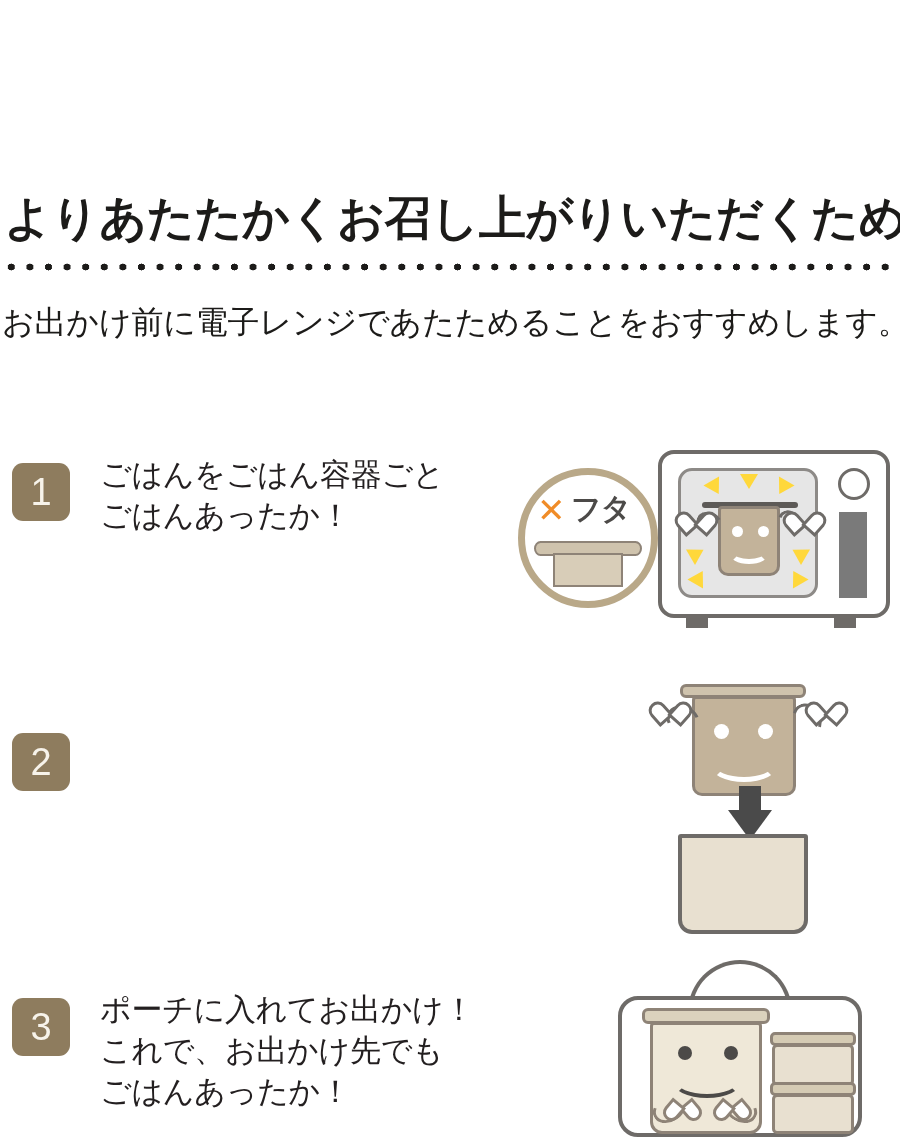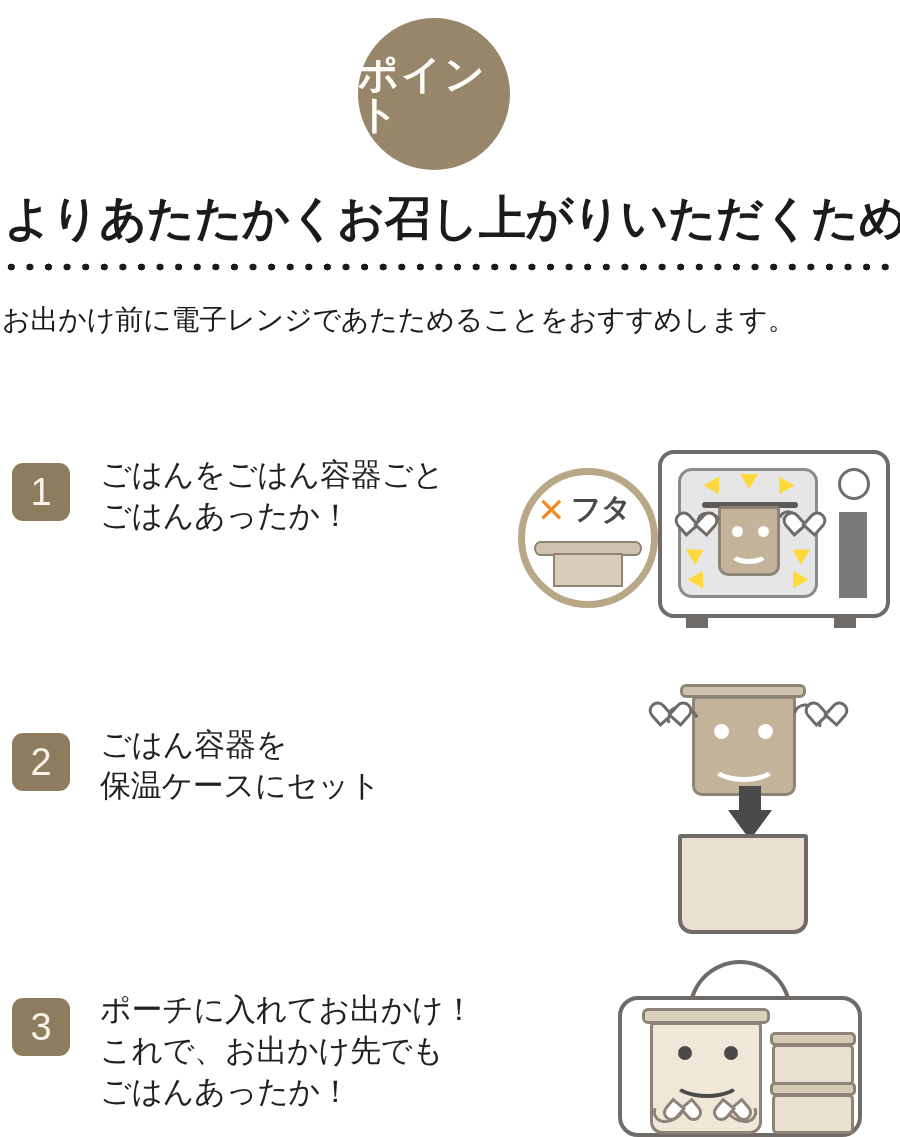--- a/index.html
+++ b/index.html
@@ -37,21 +37,21 @@
     position: absolute; left: 2px; top: 262px;
     width: 896px; height: 10px;
     background-image: radial-gradient(circle, #1c1b19 0 3.4px, rgba(0,0,0,0) 3.6px);
     background-size: 18.6px 10px;
     background-position: 0 0;
     background-repeat: repeat-x;
   }
   .subheadline {
     position: absolute; left: 2px; top: 303px;
     width: 896px;
-    font-size: 28px; font-weight: 400; line-height: 1.2;
+    font-size: 32px; font-weight: 400; line-height: 1.2;
     letter-spacing: -0.2px;
     color: #1c1b19;
     white-space: nowrap;
   }
 
   
   .step { position: absolute; left: 0; width: 900px; }
   .step-1 { top: 455px; height: 200px; }
   .step-2 { top: 725px; height: 230px; }
   .step-3 { top: 990px; height: 147px; }
@@ -232,23 +232,20 @@
   }
   .stack-lid {
     position: absolute; background: #d5cbb4; border: 3px solid #8e8377; border-radius: 5px;
   }
 </style>
 </head>
 <body>
 
 <div class="page">
 
-  <div class="point-badge">
-    <span class="point-badge-label">ポイント</span>
-  </div>
 
   <div class="headline">よりあたたかくお召し上がりいただくために</div>
   <div class="dotted-rule"></div>
   <div class="subheadline">お出かけ前に電子レンジであたためることをおすすめします。</div>
 
   <div class="step step-1">
     <div class="step-num">
       <span>1</span>
     </div>
     <div class="step-body">
@@ -291,24 +288,20 @@
       <div class="arm" style="left:38px; top:62px; width:26px; height:22px; transform:rotate(20deg);"></div>
       <div class="arm" style="left:118px; top:62px; width:26px; height:22px; transform:rotate(70deg);"></div>
       <div class="heart-hand" style="left:26px; top:58px;"></div>
       <div class="heart-hand" style="left:134px; top:58px;"></div>
     </div>
   </div>
 
   <div class="step step-2">
     <div class="step-num">
       <span>2</span>
-    </div>
-    <div class="step-body">
-      <div class="step-title">ごはん容器を
-保温ケースにセット</div>
     </div>
   </div>
 
   <div class="set-illo">
     <div class="pot">
       <div class="pot-rim" style="left:30px; top:16px; width:126px; height:14px; background:#cfc3ad; border:3px solid #8e8377; border-radius:6px;"></div>
       <div class="pot-body" style="left:42px; top:28px; width:104px; height:100px;"></div>
       <div class="eye" style="left:64px; top:56px; width:15px; height:15px; background:#ffffff;"></div>
       <div class="eye" style="left:108px; top:56px; width:15px; height:15px; background:#ffffff;"></div>
       <div class="smile" style="left:60px; top:80px; width:68px; height:34px;"></div>

